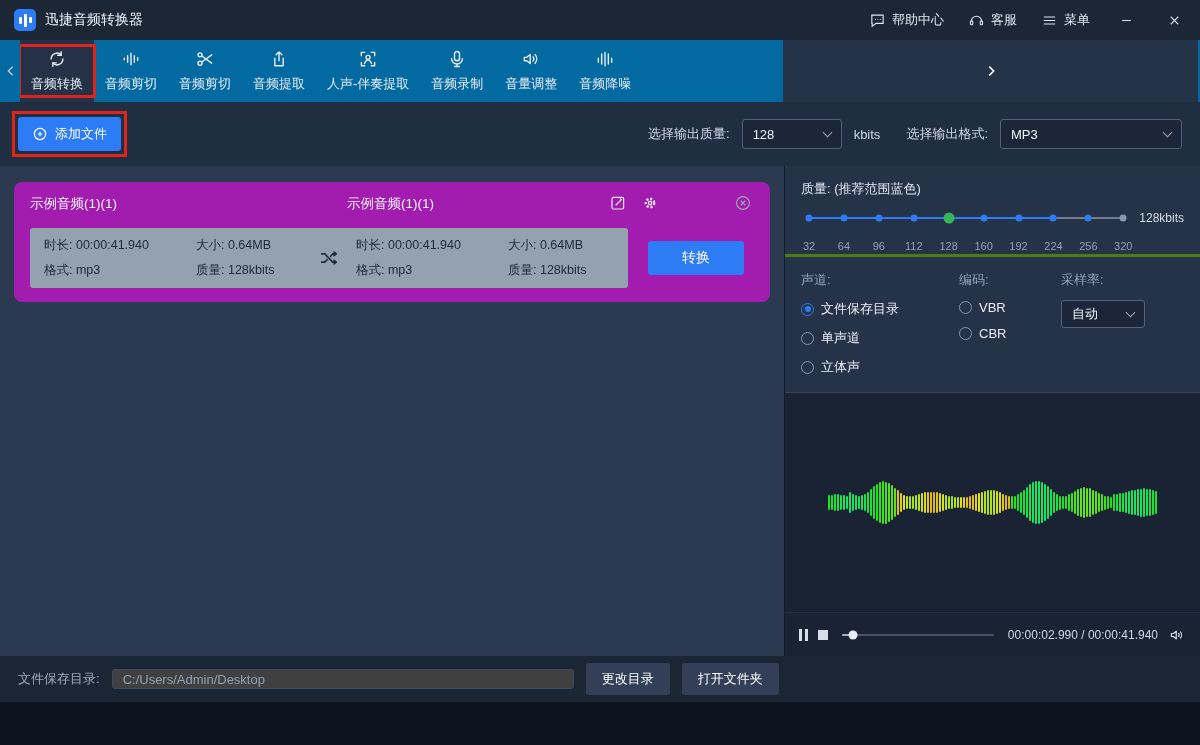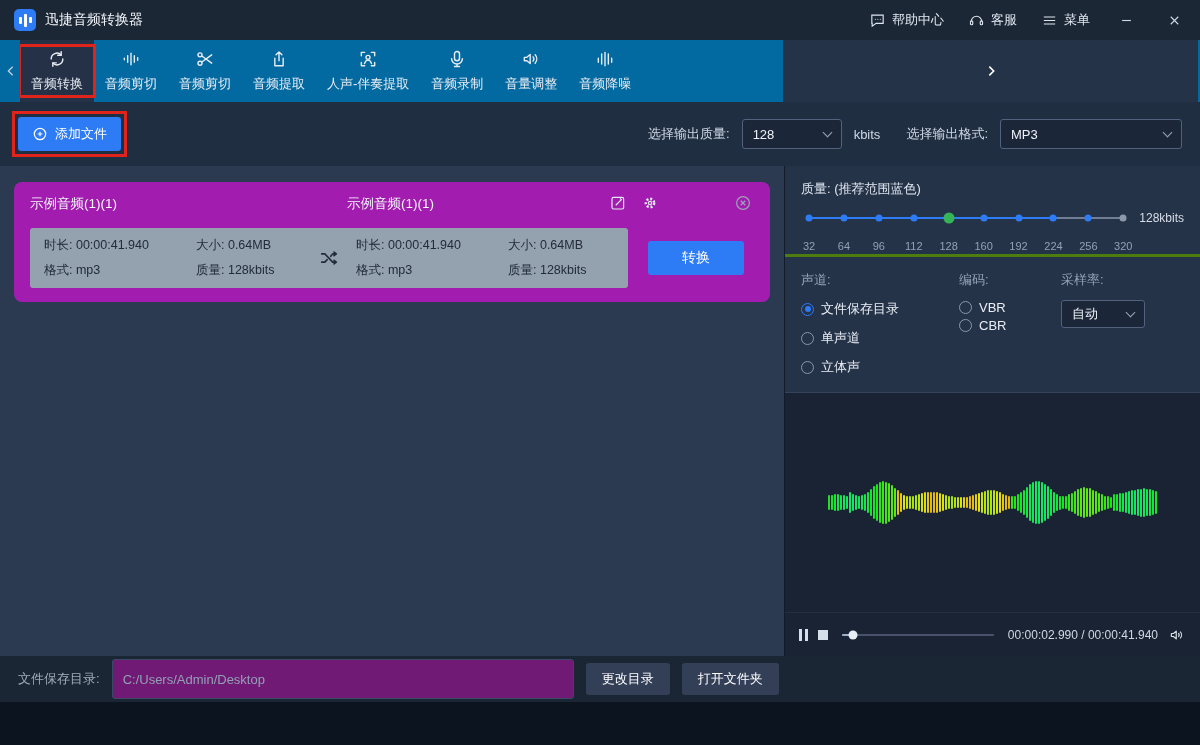--- a/index.html
+++ b/index.html
@@ -109,21 +109,21 @@
   .p-track{position:absolute;top:6px;left:0;right:0;height:2.5px;background:#46536b;border-radius:2px}
   .p-prog{position:absolute;top:6px;left:0;height:2.5px;background:#9fb0c6;border-radius:2px}
   .p-thumb{position:absolute;top:7.5px;width:9px;height:9px;border-radius:50%;background:#e8eef6;transform:translate(-50%,-50%)}
   .p-time{font-size:12px;color:#cfd8e4;white-space:nowrap}
   .p-vol{width:18px;height:18px;color:#d6dee9;cursor:pointer}
   .p-vol svg{width:18px;height:18px}
 
   
   .bottombar{height:46px;background:#1b2634;display:flex;align-items:center;gap:12px;padding:0 18px;flex:0 0 auto}
   .bb-label{color:#9fabbd;flex:0 0 auto}
-  .bb-input{width:462px;height:40px;background:#701a75;border:1px solid #3a4a64;border-radius:3px;color:#93a0b4;font-size:13px;padding:0 10px;font-family:inherit;outline:none}
+  .bb-input{width:462px;height:20px;background:#404040;border:1px solid #3a4a64;border-radius:3px;color:#93a0b4;font-size:13px;padding:0 10px;font-family:inherit;outline:none}
   .btn.gray{background:#323f57;height:32px;padding:0 16px}
   .btn.convert-all{width:128px;height:36px;justify-content:center;font-size:15px}
   .desk{height:43px;background:#0c1420;flex:0 0 auto}
 </style>
 </head>
 <body>
 
 <div class="window">
 
   <header class="titlebar">
@@ -363,21 +363,21 @@
                 <span>单声道</span>
               </div>
               <div class="radio">
                 <span class="rdot"></span>
                 <span>立体声</span>
               </div>
             </div>
         </div>
         <div class="opt-col enc">
           <span class="opt-label">编码:</span>
-          <div id="encode-radios" class="opt-col" style="gap:3px">
+          <div id="encode-radios" class="opt-col" style="gap:11px">
               <div class="radio">
                 <span class="rdot"></span>
                 <span>VBR</span>
               </div>
               <div class="radio">
                 <span class="rdot"></span>
                 <span>CBR</span>
               </div>
             </div>
         </div>

